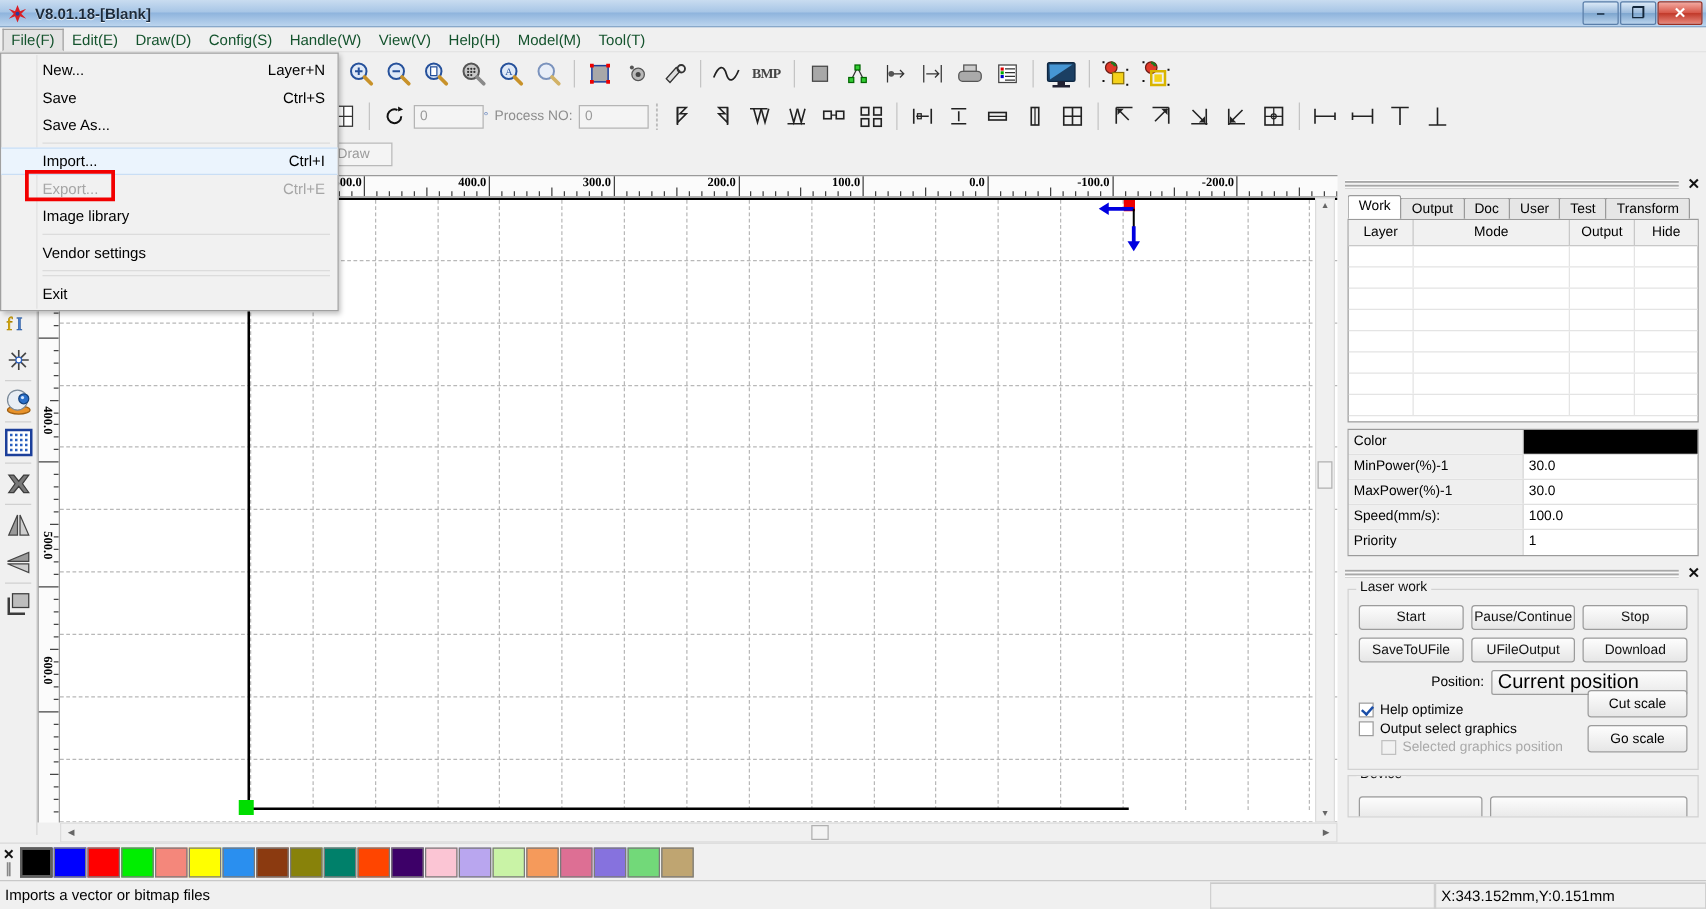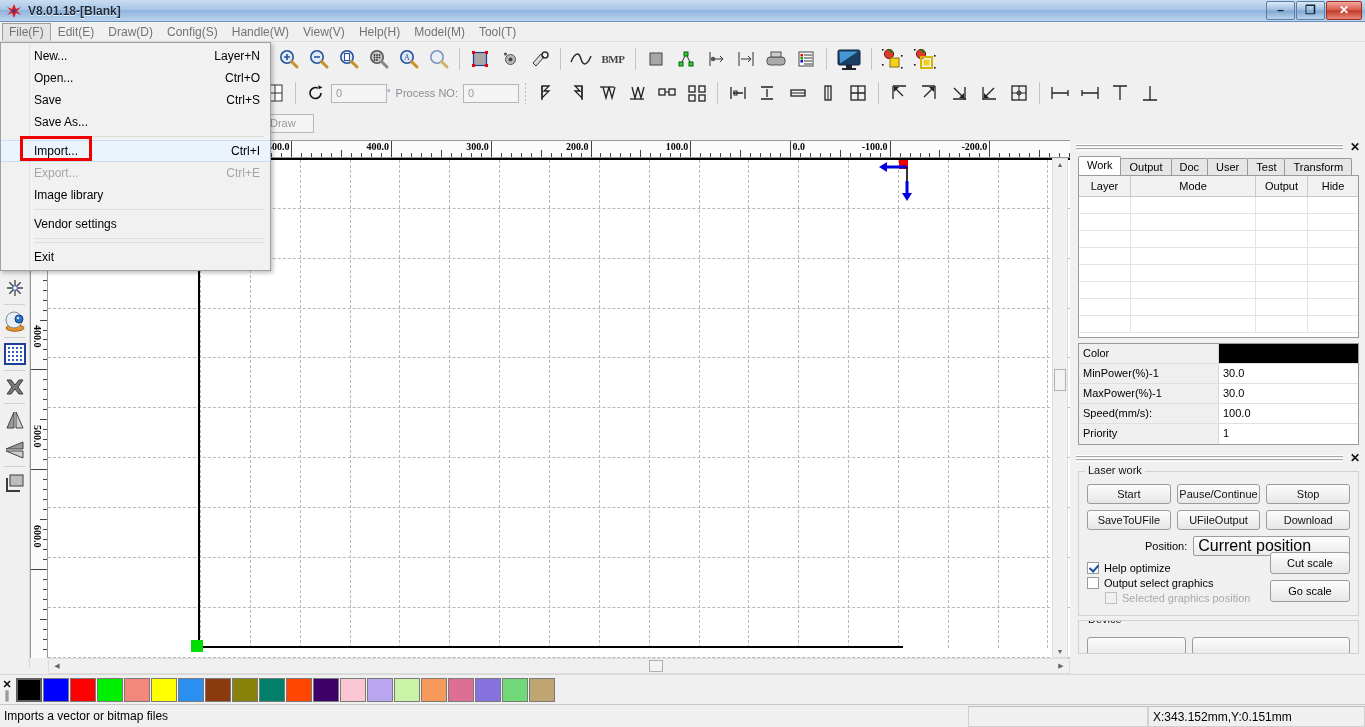--- a/index.html
+++ b/index.html
@@ -39,21 +39,21 @@
     border-color:#9b2f22; color:#fff; width:36px;
   }
 
   
   #menubar {
     position:absolute; left:0; top:22px; width:1365px; height:20px;
     background:#f0f0f0; border-bottom:1px solid #dfdfdf;
     display:flex; align-items:center; padding-left:2px;
   }
   .menu-item {
-    padding:2px 7px; font-size:12px; color:#737373; height:18px; line-height:14px;
+    padding:2px 7px; font-size:12px; color:#14532d; height:18px; line-height:14px;
     white-space:nowrap;
   }
   .menu-item.active {
     background:#e4e4e4; border:1px solid #a0a0a0; border-bottom:1px solid #e4e4e4;
     padding:1px 6px;
   }
 
   
   #toolbar-wrap {
     position:absolute; left:0; top:42px; width:1365px; height:96px;
@@ -803,21 +803,21 @@
     <div class="hr-tick" style="left: 670.17px; height: 4px;"></div>
     <div class="hr-tick" style="left: 680.14px; height: 4px;"></div>
     <div class="hr-tick" style="left: 690.11px; height: 4px;"></div>
     <div class="hr-tick" style="left: 700.08px; height: 4px;"></div>
     <div class="hr-tick" style="left: 710.05px; height: 7px;"></div>
     <div class="hr-tick" style="left: 720.02px; height: 4px;"></div>
     <div class="hr-tick" style="left: 729.99px; height: 4px;"></div>
     <div class="hr-tick" style="left: 739.96px; height: 4px;"></div>
     <div class="hr-tick" style="left: 749.93px; height: 4px;"></div>
     <div class="hr-tick" style="left: 759.9px; height: 17px;"></div>
-    <div class="hr-lab" style="left: 758.9px; margin-left: 17px;">0.0</div>
+    <div class="hr-lab" style="left: 758.9px;">0.0</div>
     <div class="hr-tick" style="left: 769.87px; height: 4px;"></div>
     <div class="hr-tick" style="left: 779.84px; height: 4px;"></div>
     <div class="hr-tick" style="left: 789.81px; height: 4px;"></div>
     <div class="hr-tick" style="left: 799.78px; height: 4px;"></div>
     <div class="hr-tick" style="left: 809.75px; height: 7px;"></div>
     <div class="hr-tick" style="left: 819.72px; height: 4px;"></div>
     <div class="hr-tick" style="left: 829.69px; height: 4px;"></div>
     <div class="hr-tick" style="left: 839.66px; height: 4px;"></div>
     <div class="hr-tick" style="left: 849.63px; height: 4px;"></div>
     <div class="hr-tick" style="left: 859.6px; height: 17px;"></div>
@@ -1150,24 +1150,20 @@
 </div>
 
 <div id="filemenu">
   <div class="gutter"></div>
   <div id="filemenurows">
       <div class="mrow">
         <span>New...</span>
         <span class="acc">Layer+N</span>
       </div>
       <div class="mrow">
-        <span>Open...</span>
-        <span class="acc">Ctrl+O</span>
-      </div>
-      <div class="mrow">
         <span>Save</span>
         <span class="acc">Ctrl+S</span>
       </div>
       <div class="mrow">
         <span>Save As...</span>
       </div>
       <div class="msep"></div>
       <div class="mrow hl">
         <span>Import...</span>
         <span class="acc">Ctrl+I</span>

